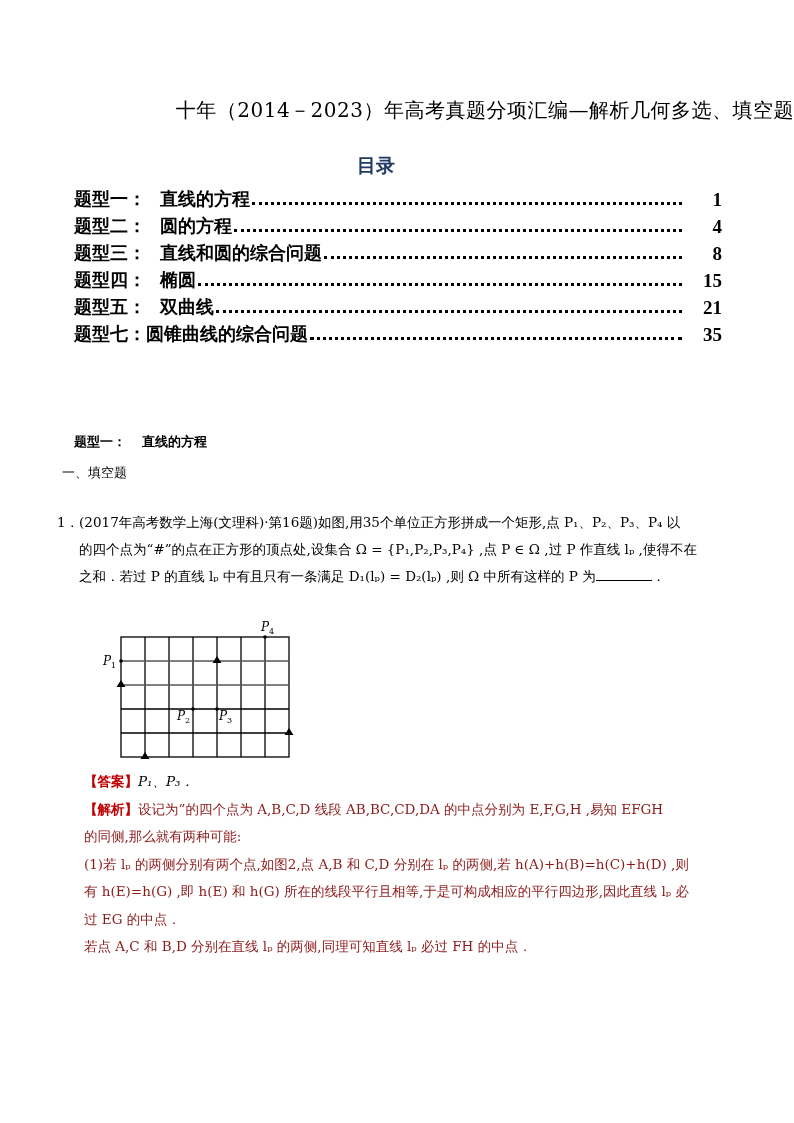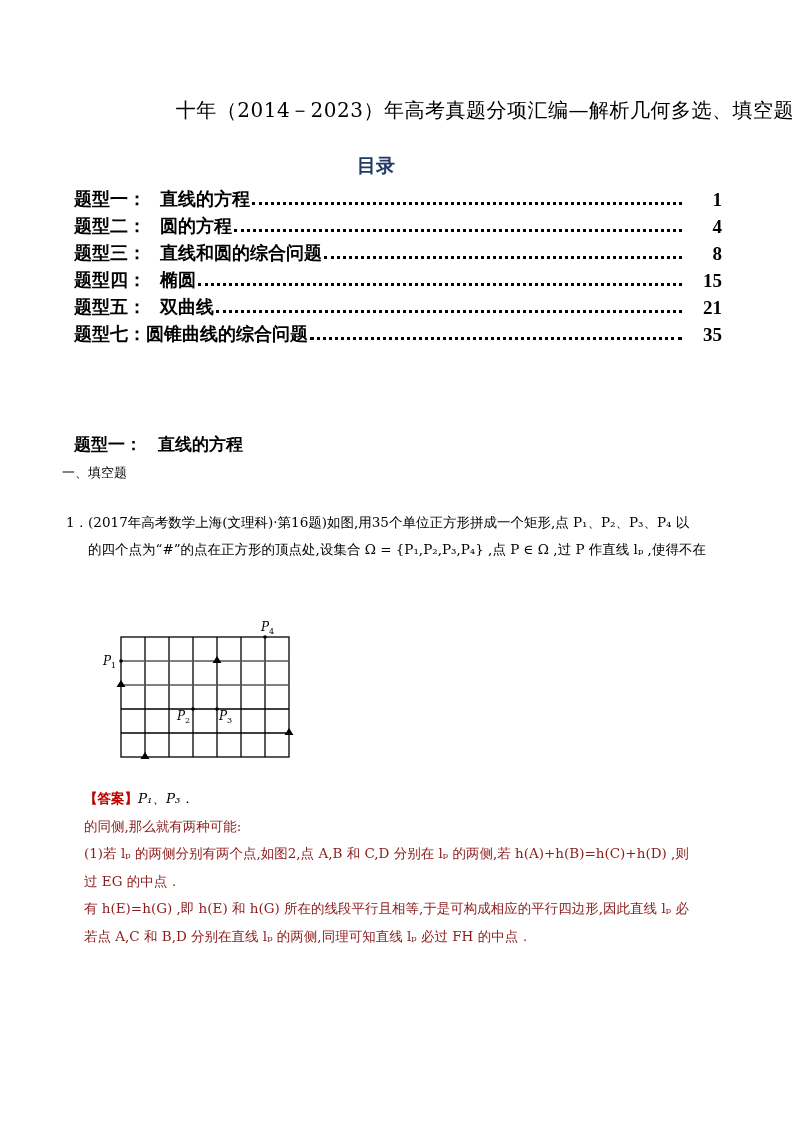--- a/index.html
+++ b/index.html
@@ -8,30 +8,30 @@
   .abs { position:absolute; }
   .doc-title { left:0; width:794px; top:97px; text-align:right; font-size:20px; letter-spacing:0.5px; }
   .toc-heading { left:0; width:660px; top:153px; text-align:center; font-size:19px; font-weight:bold; color:#1f3864;margin-left:46px; }
   .toc { left:74px; top:184px; width:648px; }
   .toc-row { display:flex; align-items:flex-end; height:27px; font-size:18px; font-weight:bold; }
   .toc-label { white-space:nowrap; }
   .toc-name { white-space:nowrap; margin-left:14px; }
   .toc-row.tight .toc-name { margin-left:0; }
   .toc-dots { flex:1; border-bottom:3px dotted #000; margin:0 6px 6px 2px; }
   .toc-page { width:34px; text-align:right; font-family:"Liberation Serif", serif; font-size:19px; }
-  .section-heading { left:74px; top:433px; font-size:17px; font-weight:bold; }
+  .section-heading { left:74px; top:433px; font-size:13px; font-weight:bold; }
   .section-heading .gap { display:inline-block; width:16px; }
   .sub-heading { left:62px; top:464px; font-size:13px; }
-  .q-block { left:66px; top:509px; width:676px; font-size:13.5px; line-height:27px; }
+  .q-block { left:57px; top:509px; width:676px; font-size:13.5px; line-height:27px; }
   .q-line { white-space:nowrap; height:27px; }
   .q-indent { padding-left:22px; }
   .math { font-family:"DejaVu Serif", serif; font-style:italic; }
   .blank { display:inline-block; width:56px; border-bottom:1px solid #000; height:14px; }
   .grid-fig { left:95px; top:615px; }
-  .answer { left:84px; top:768px; width:656px; font-size:13.5px; line-height:27.5px;margin-top:17px; }
+  .answer { left:84px; top:768px; width:656px; font-size:13.5px; line-height:27.5px; }
   .ans-label { color:#c00000; font-weight:bold; }
   .an-line { white-space:nowrap; height:27.5px; color:#8b1a1a; }
   .an-line .math { color:#000; }
 </style>
 </head>
 <body>
 
 <div class="abs doc-title">十年（2014－2023）年高考真题分项汇编—解析几何多选、填空题</div>
 
 <div class="abs toc-heading">目录</div>
@@ -77,20 +77,21 @@
 
 <div class="abs section-heading">
   <span>题型一：</span><span class="gap"></span><span>直线的方程</span>
 </div>
 
 <div class="abs sub-heading">一、填空题</div>
 
 <div class="abs q-block">
   <div class="q-line"><span>1．</span><span>(2017年高考数学上海(文理科)·第16题)如图,用35个单位正方形拼成一个矩形,点 P₁、P₂、P₃、P₄ 以</span></div>
   <div class="q-line q-indent">的四个点为“#”的点在正方形的顶点处,设集合 Ω = {P₁,P₂,P₃,P₄} ,点 P ∈ Ω ,过 P 作直线 lₚ ,使得不在</div>
+  <div class="q-line q-indent"><span>之和．若过 P 的直线 lₚ 中有且只有一条满足 D₁(lₚ) = D₂(lₚ) ,则 Ω 中所有这样的 P 为</span><span class="blank"></span><span>．</span></div>
 </div>
 
 <div class="abs grid-fig">
   <svg width="210" height="152" viewBox="0 0 210 152">
     <g stroke="#000" stroke-width="1.3" fill="none">
       <rect x="26" y="22" width="168" height="120"></rect>
       <line x1="50" y1="22" x2="50" y2="142"></line>
       <line x1="74" y1="22" x2="74" y2="142"></line>
       <line x1="98" y1="22" x2="98" y2="142"></line>
       <line x1="122" y1="22" x2="122" y2="142"></line>
@@ -119,18 +120,19 @@
       <text x="124" y="105">P</text>
         <text x="132" y="108" font-size="8" font-style="normal">3</text>
       <text x="166" y="16">P</text>
         <text x="174" y="19" font-size="8" font-style="normal">4</text>
     </g>
   </svg>
 </div>
 
 <div class="abs answer">
   <div class="an-line"><span class="ans-label">【答案】</span><span class="math">P₁、P₃．</span></div>
+  <div class="an-line"><span class="ans-label">【解析】</span><span>设记为”的四个点为 A,B,C,D 线段 AB,BC,CD,DA 的中点分别为 E,F,G,H ,易知 EFGH</span></div>
   <div class="an-line">的同侧,那么就有两种可能:</div>
   <div class="an-line">(1)若 lₚ 的两侧分别有两个点,如图2,点 A,B 和 C,D 分别在 lₚ 的两侧,若 h(A)+h(B)=h(C)+h(D) ,则</div>
+  <div class="an-line">有 h(E)=h(G) ,即 h(E) 和 h(G) 所在的线段平行且相等,于是可构成相应的平行四边形,因此直线 lₚ 必</div>
   <div class="an-line">过 EG 的中点．</div>
-  <div class="an-line">有 h(E)=h(G) ,即 h(E) 和 h(G) 所在的线段平行且相等,于是可构成相应的平行四边形,因此直线 lₚ 必</div>
   <div class="an-line">若点 A,C 和 B,D 分别在直线 lₚ 的两侧,同理可知直线 lₚ 必过 FH 的中点．</div>
 </div>
 
 </body></html>

